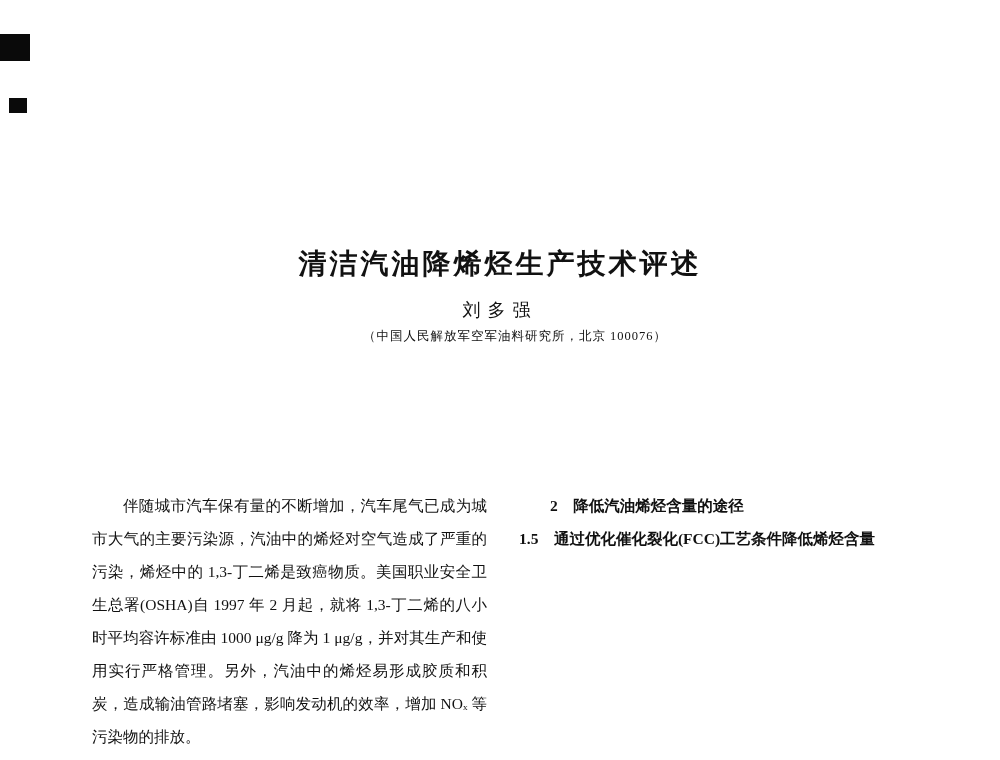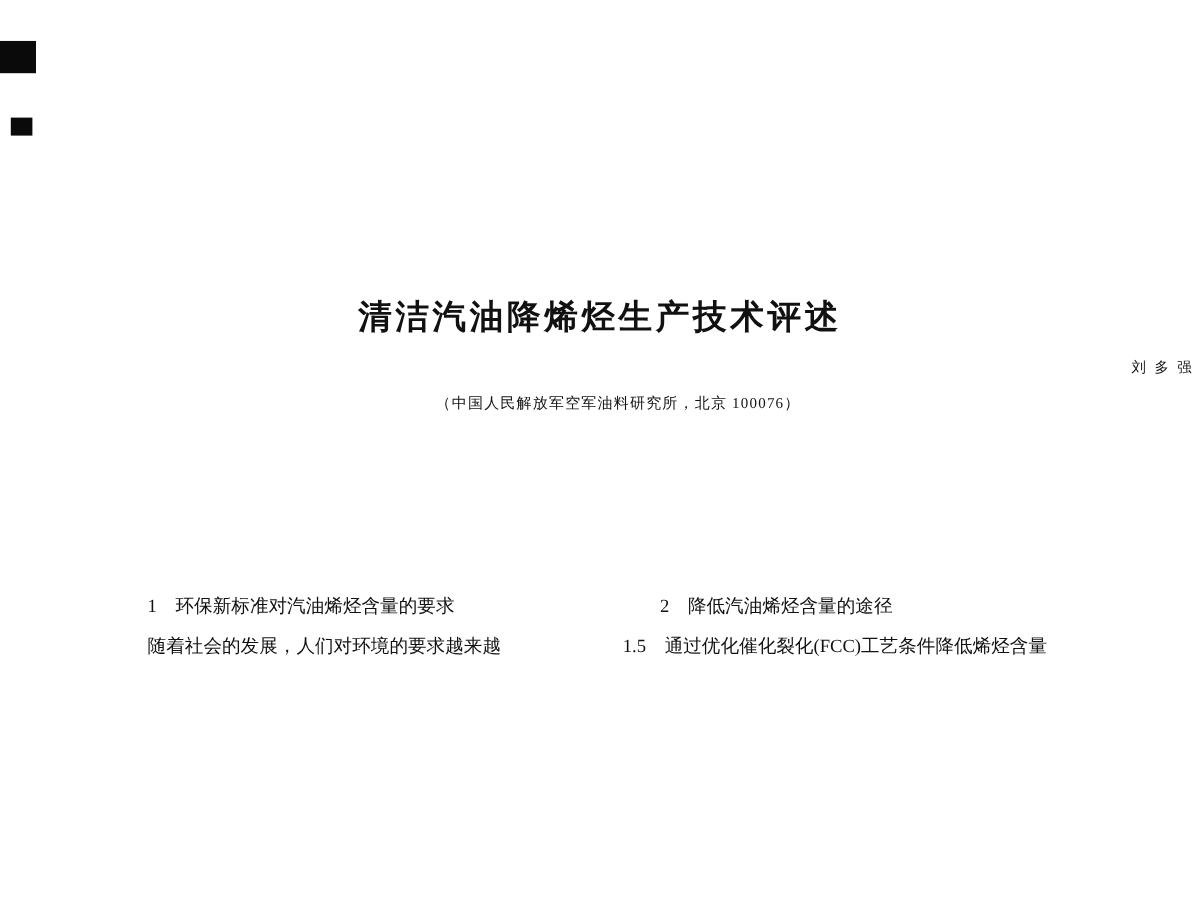--- a/index.html
+++ b/index.html
@@ -32,22 +32,22 @@
     text-align: center;
     font-size: 28px;
     font-weight: bold;
     letter-spacing: 3px;
   }
   .paper-author {
     position: absolute;
     top: 264px;
     left: 0;
     width: 100%;
-    text-align: right;
-    font-size: 12px;
+    text-align: center;
+    font-size: 18px;
     letter-spacing: 7px;
   }
   .paper-affiliation {
     position: absolute;
     top: 294px;
     left: 0;
     width: 100%;
     text-align: center;
     font-size: 12.5px;
     letter-spacing: 1px;
@@ -77,21 +77,21 @@
     width: 395px;
     font-size: 15.5px;
     line-height: 33px;
     text-align: justify;
   }
   .col p {
     margin: 0;
     text-indent: 2em;
   }
   .section-heading {
-    font-weight: normal;
+    font-weight: bold;
     margin: 0;
     margin-top: 15px;
     font-size: 15.5px;
     line-height: 33px;
   }
   .section-heading.sub {
     text-indent: 0;
   }
 </style>
 </head>
@@ -105,20 +105,21 @@
   <h1 class="paper-title">清洁汽油降烯烃生产技术评述</h1>
 
   <div class="paper-author">刘多强</div>
 
   <div class="paper-affiliation">（中国人民解放军空军油料研究所，北京 100076）</div>
 
 
   <div class="columns">
 
     <div class="col">
+      <p>伴随城市汽车保有量的不断增加，汽车尾气已成为城市大气的主要污染源，汽油中的烯烃对空气造成了严重的污染，烯烃中的 1,3-丁二烯是致癌物质。美国职业安全卫生总署(OSHA)自 1997 年 2 月起，就将 1,3-丁二烯的八小时平均容许标准由 1000 μg/g 降为 1 μg/g，并对其生产和使用实行严格管理。另外，汽油中的烯烃易形成胶质和积炭，造成输油管路堵塞，影响发动机的效率，增加 NOₓ 等污染物的排放。</p>
       <p class="section-heading">1　环保新标准对汽油烯烃含量的要求</p>
       <p>随着社会的发展，人们对环境的要求越来越</p>
     </div>
 
     <div class="col">
       <p class="section-heading">2　降低汽油烯烃含量的途径</p>
       <p class="section-heading sub">1.5　通过优化催化裂化(FCC)工艺条件降低烯烃含量</p>
     </div>
 
   </div>

